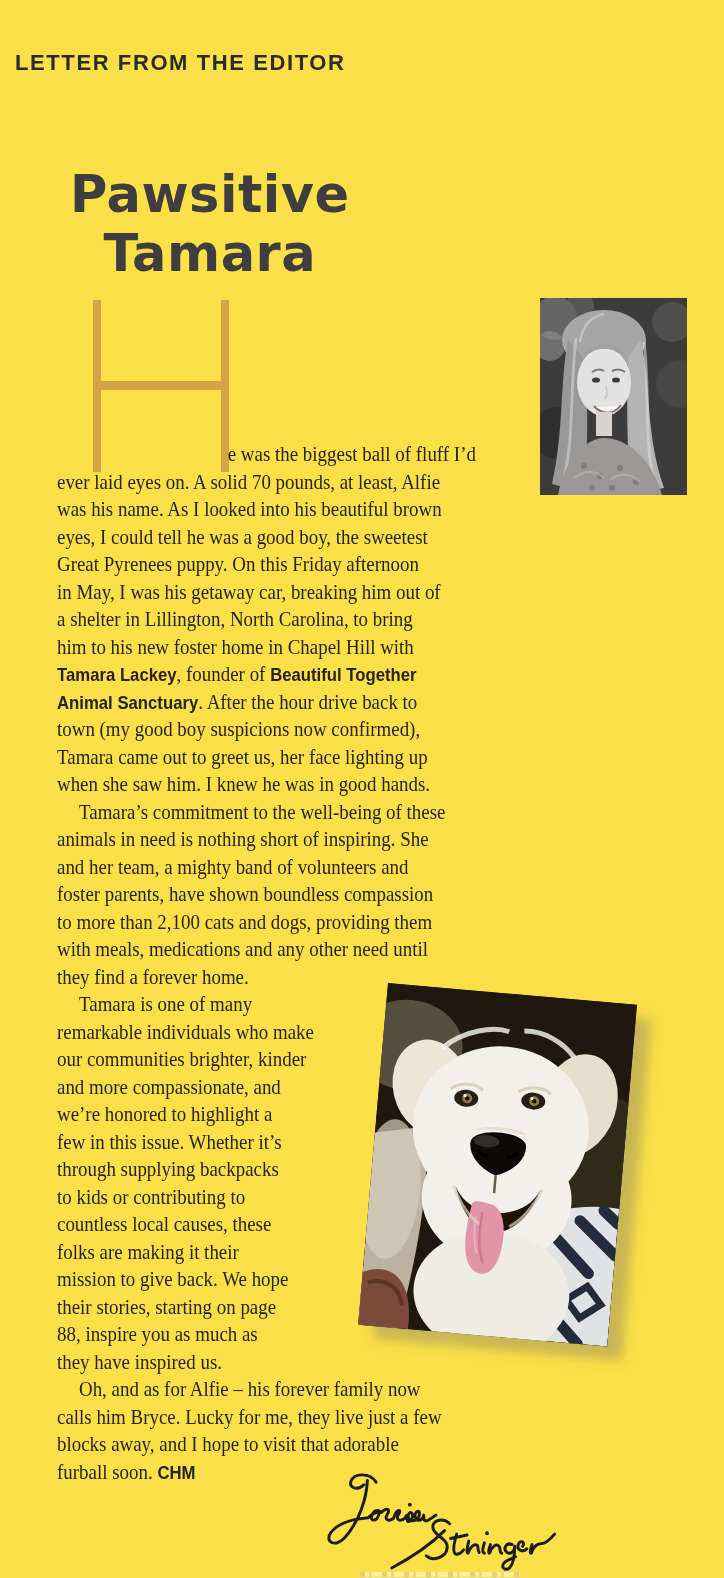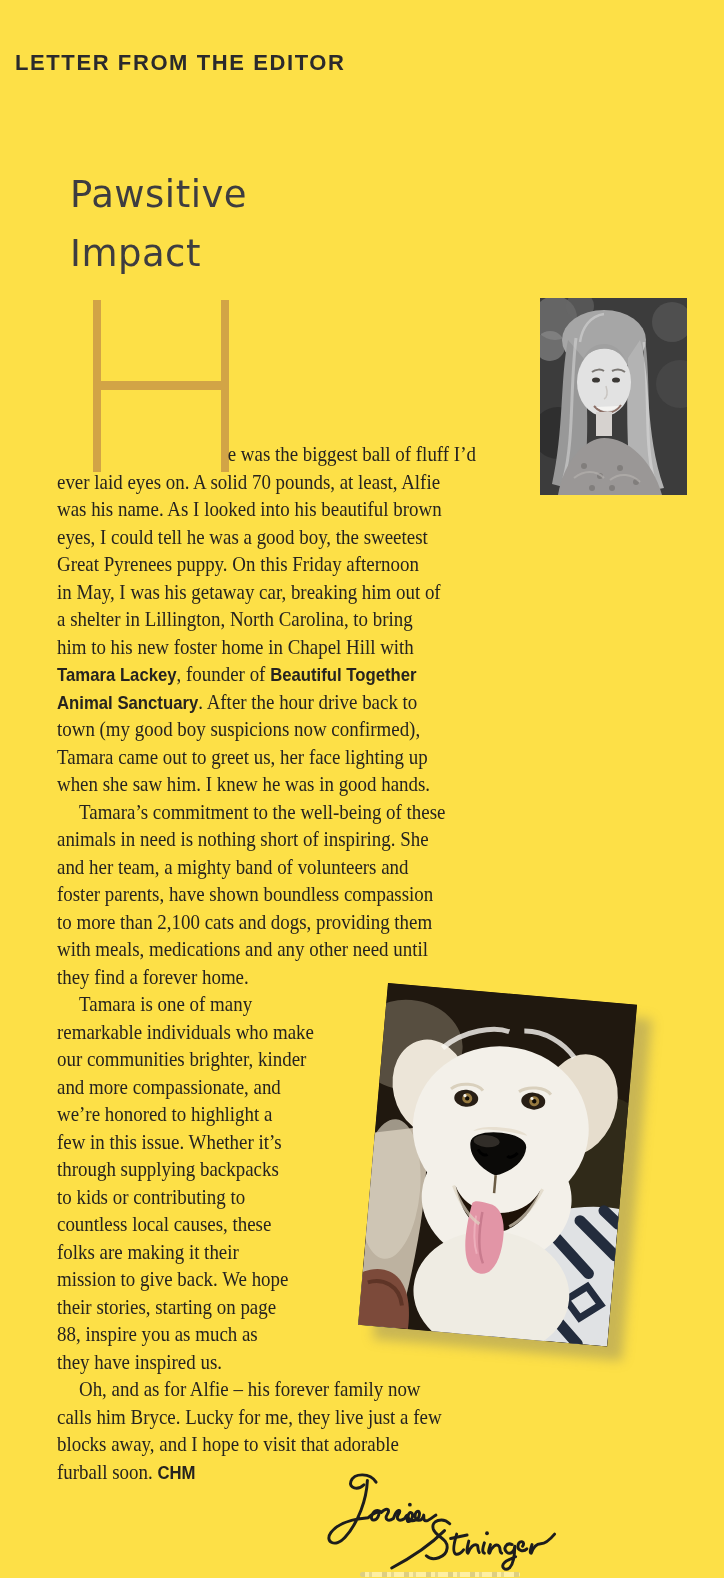--- a/index.html
+++ b/index.html
@@ -1,22 +1,22 @@
 <!DOCTYPE html>
 <html><head>
 <meta charset="utf-8">
 <style>
   html,body{margin:0;padding:0;background:#ffffff;}
   .page{position:relative;width:724px;height:1578px;background:#fde047;overflow:hidden;
         font-family:"Liberation Sans",sans-serif;}
   .kicker{position:absolute;left:15px;top:52px;font-weight:700;font-size:22px;line-height:1;
           letter-spacing:1.6px;color:#2b2a2c;font-family:"Liberation Sans",sans-serif;}
-  .title{position:absolute;left:70px;top:165px;margin:0;font-weight:400;
+  .title{position:absolute;left:70px;top:165px;margin:0;font-weight:700;
          font-family:"DejaVu Sans","Liberation Sans",sans-serif;
-         font-size:37px;line-height:59px;color:#3e3d40;letter-spacing:0.5px;}
+         font-size:51px;line-height:59px;color:#3e3d40;letter-spacing:0.5px;text-align:center;}
   .title span{display:block;}
   .dropcap{position:absolute;left:93px;top:300px;}
   .portrait{position:absolute;left:540px;top:298px;width:147px;height:197px;overflow:hidden;}
   .portrait svg{display:block;}
   .article{position:absolute;left:57px;top:441px;width:620px;
            transform:scaleX(0.88);transform-origin:0 0;
            font-family:"Liberation Serif",serif;font-size:21.5px;line-height:27.5px;
            color:#26231f;white-space:nowrap;}
   .article p{margin:0;}
   .article .p-first{text-indent:194px;}
@@ -34,21 +34,21 @@
 </style>
 </head>
 <body>
 
 <div class="page">
 
   <div class="kicker">LETTER FROM THE EDITOR</div>
 
   <h1 class="title">
     <span>Pawsitive</span>
-    <span>Impact</span>
+    <span>Tamara</span>
   </h1>
 
   <svg class="dropcap" width="136" height="172" viewBox="0 0 136 172">
     <title>H</title>
     <rect x="0" y="0" width="8" height="172" fill="#d2a446"></rect>
     <rect x="128" y="0" width="8" height="172" fill="#d2a446"></rect>
     <rect x="8" y="81" width="120" height="9" fill="#d2a446"></rect>
   </svg>
 
   <div class="portrait">

